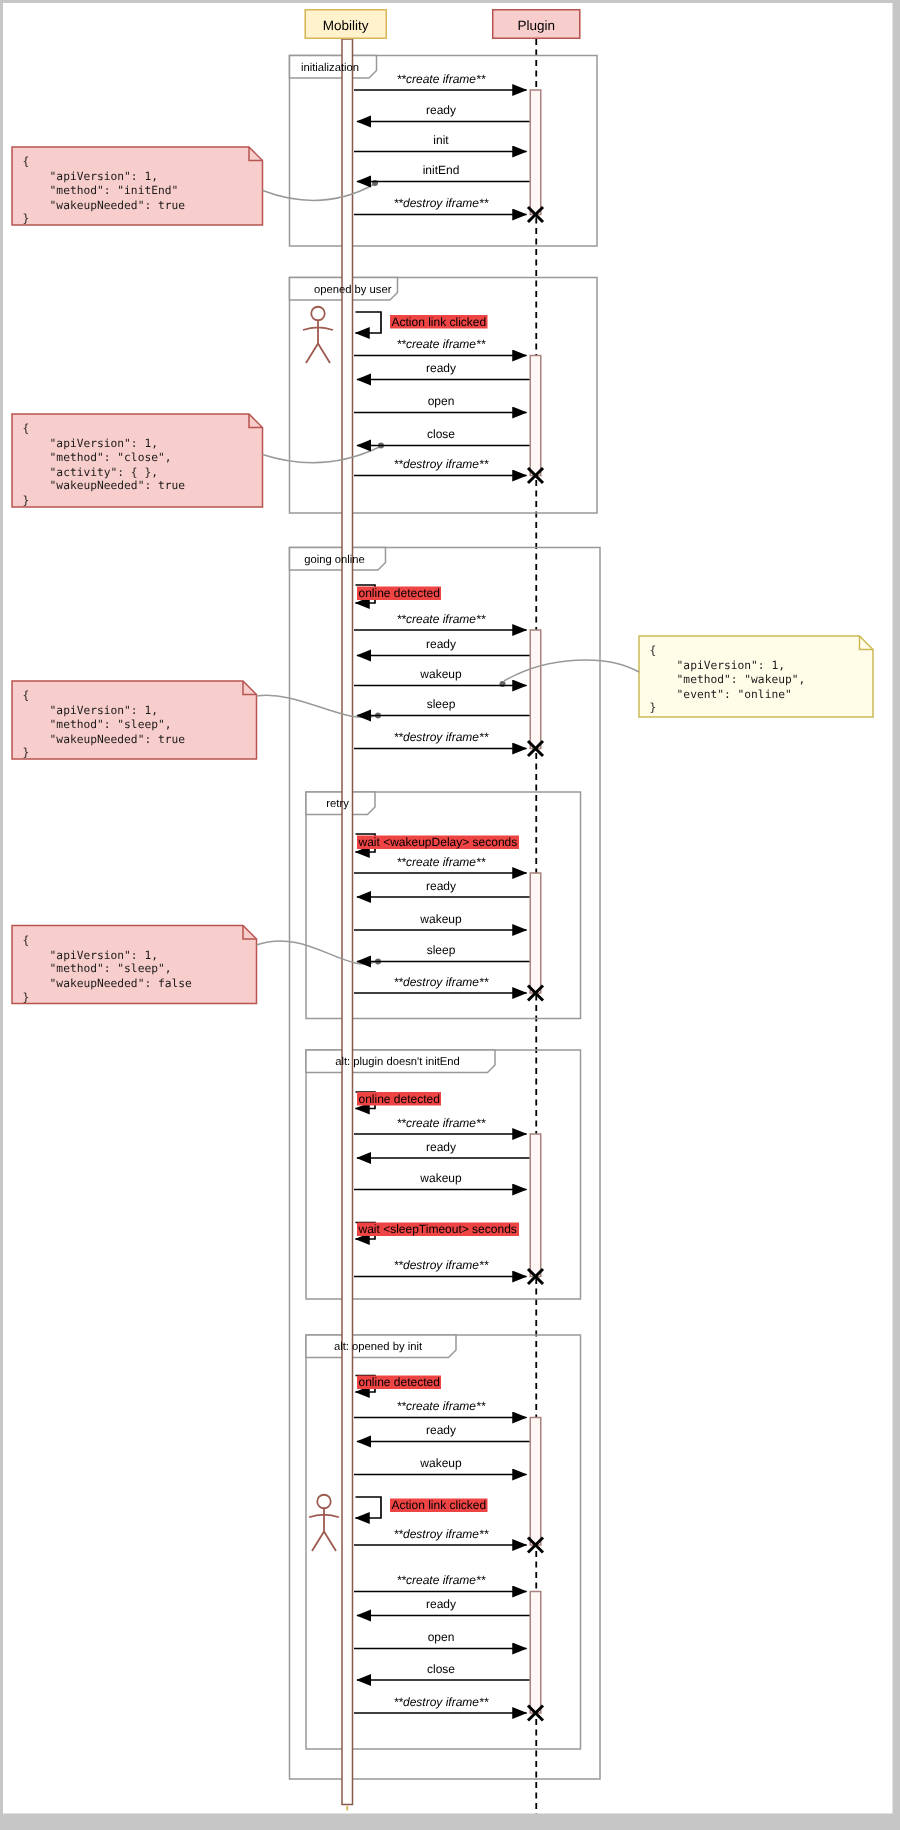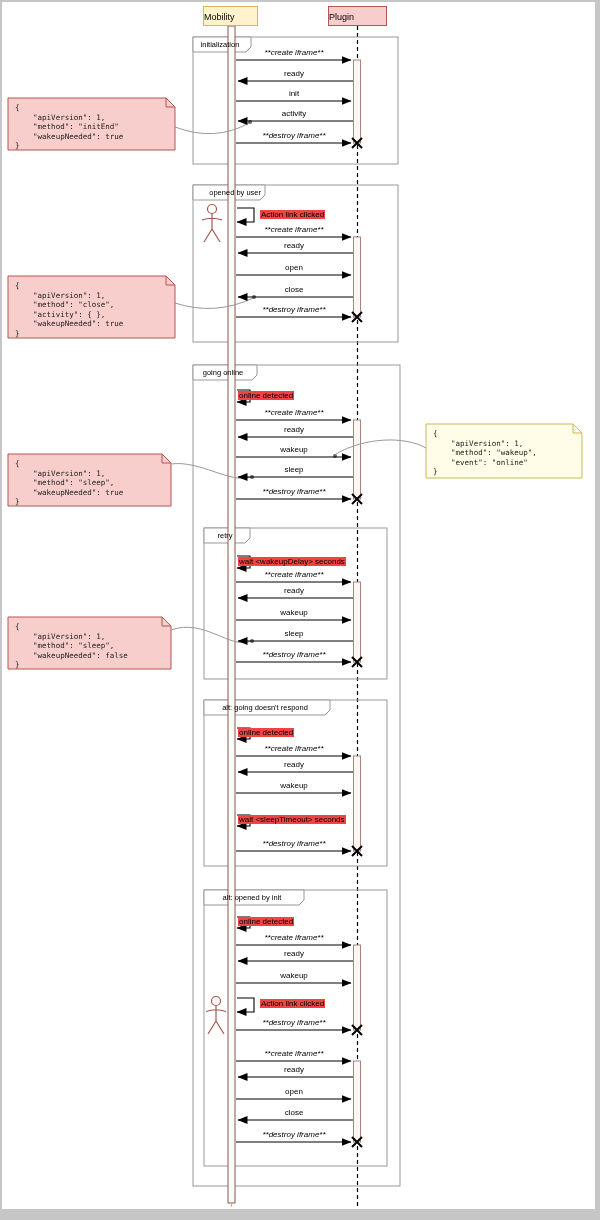--- a/index.html
+++ b/index.html
@@ -7,21 +7,21 @@
     position:relative;width:600px;height:1220px;background:#ffffff;
     font-family:"Liberation Sans",sans-serif;overflow:hidden;
   }
   .page-border{position:absolute;background:#c6c6c6;}
   .pb-top{left:0;top:0;width:600px;height:2px;}
   .pb-left{left:0;top:0;width:2px;height:1220px;}
   .pb-right{left:595px;top:0;width:5px;height:1220px;}
   .pb-bottom{left:0;top:1209px;width:600px;height:11px;}
   svg{position:absolute;left:0;top:0;}
   .participant{
-    position:absolute;height:20px;line-height:20px;text-align:left;
+    position:absolute;height:20px;line-height:20px;text-align:center;
     font-size:9px;color:#000;box-sizing:border-box;
   }
   .p-yellow{background:#fff2cc;border:1px solid #d6b656;}
   .p-pink{background:#f8cecc;border:1px solid #b85450;}
   .flabel{position:absolute;font-size:7.5px;color:#000;text-align:center;white-space:nowrap;}
   .mlabel{position:absolute;left:294px;font-size:8px;color:#000;transform:translateX(-50%);white-space:nowrap;text-align:right;}
   .it{font-style:italic;}
   .slabel{position:absolute;font-size:8px;color:#000;background:#ef4444;padding:0 1px;white-space:nowrap;}
   .note-text{
     position:absolute;font-family:"DejaVu Sans Mono","Liberation Mono",monospace;
@@ -171,27 +171,27 @@
     </g>
   </svg>
 
   <div class="participant p-yellow" style="left:203px;top:6px;width:55px;">Mobility</div>
   <div class="participant p-pink" style="left:328px;top:6px;width:59px;">Plugin</div>
 
   <div class="flabel" style="left:193px;top:40px;width:54px;">initialization</div>
   <div class="flabel" style="left:193px;top:188px;width:68px;text-align:right;">opened by user</div>
   <div class="flabel" style="left:193px;top:368px;width:60px;">going online</div>
   <div class="flabel" style="left:204px;top:531px;width:42px;">retry</div>
-  <div class="flabel" style="left:204px;top:703px;width:122px;">alt: going doesn't respond</div>
+  <div class="flabel" style="left:204px;top:703px;width:122px;">alt: plugin doesn't initEnd</div>
   <div class="flabel" style="left:204px;top:893px;width:96px;">alt: opened by init</div>
 
   <div class="mlabel it" style="top:48px;">**create iframe**</div>
   <div class="mlabel" style="top:69px;">ready</div>
   <div class="mlabel" style="top:89px;">init</div>
-  <div class="mlabel" style="top:109px;">activity</div>
+  <div class="mlabel" style="top:109px;">initEnd</div>
   <div class="mlabel it" style="top:131px;">**destroy iframe**</div>
 
   <div class="slabel" style="left:260px;top:210px;">Action link clicked</div>
   <div class="mlabel it" style="top:225px;">**create iframe**</div>
   <div class="mlabel" style="top:241px;">ready</div>
   <div class="mlabel" style="top:263px;">open</div>
   <div class="mlabel" style="top:285px;">close</div>
   <div class="mlabel it" style="top:305px;">**destroy iframe**</div>
 
   <div class="slabel" style="left:238px;top:391px;">online detected</div>

